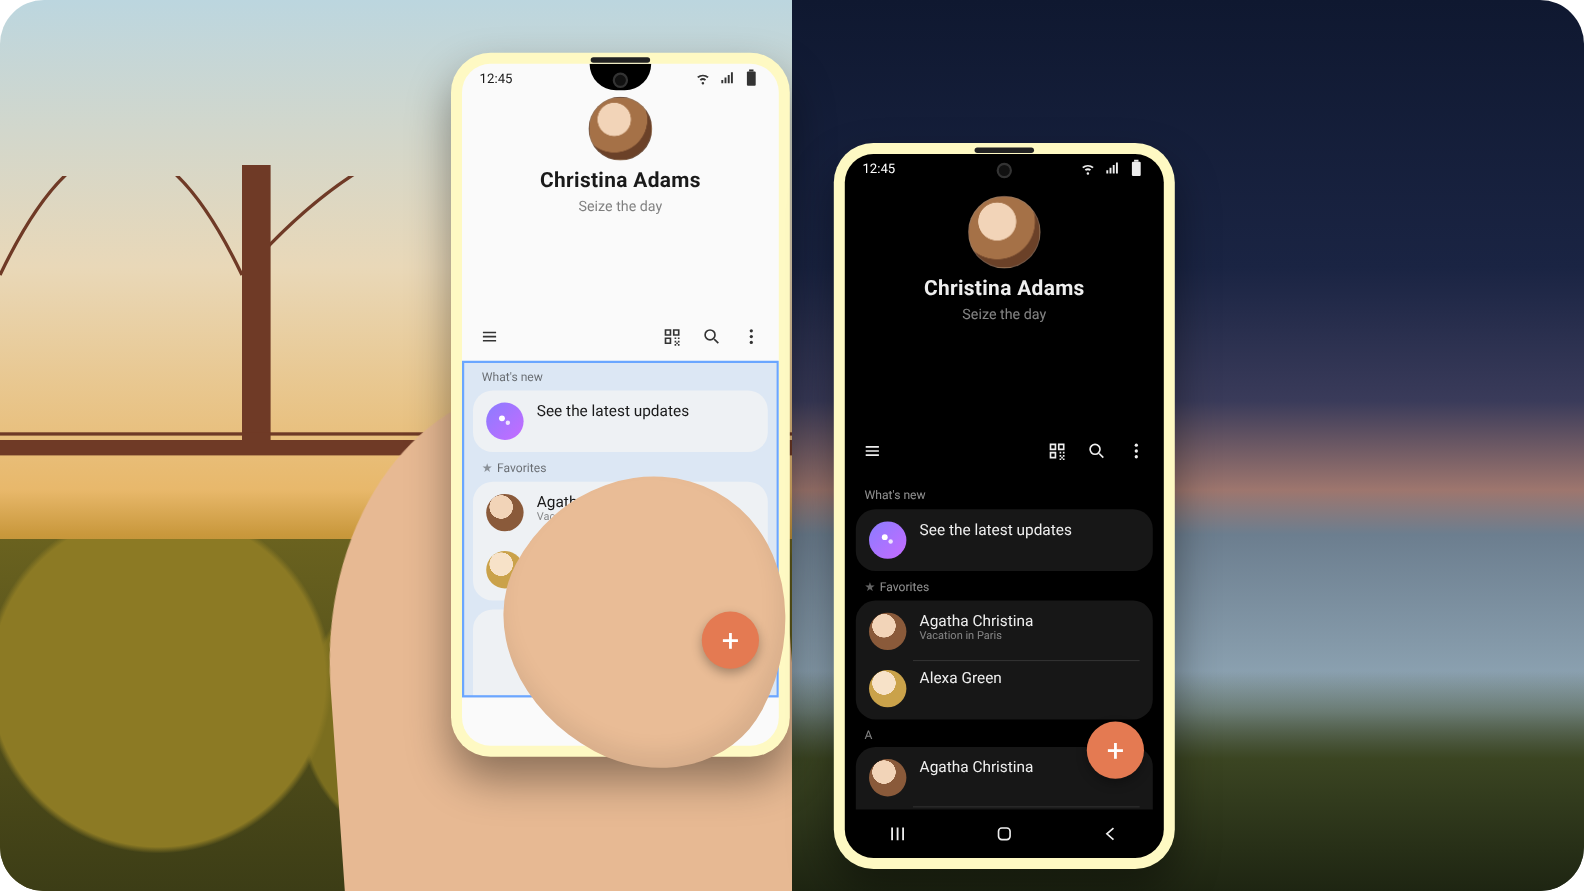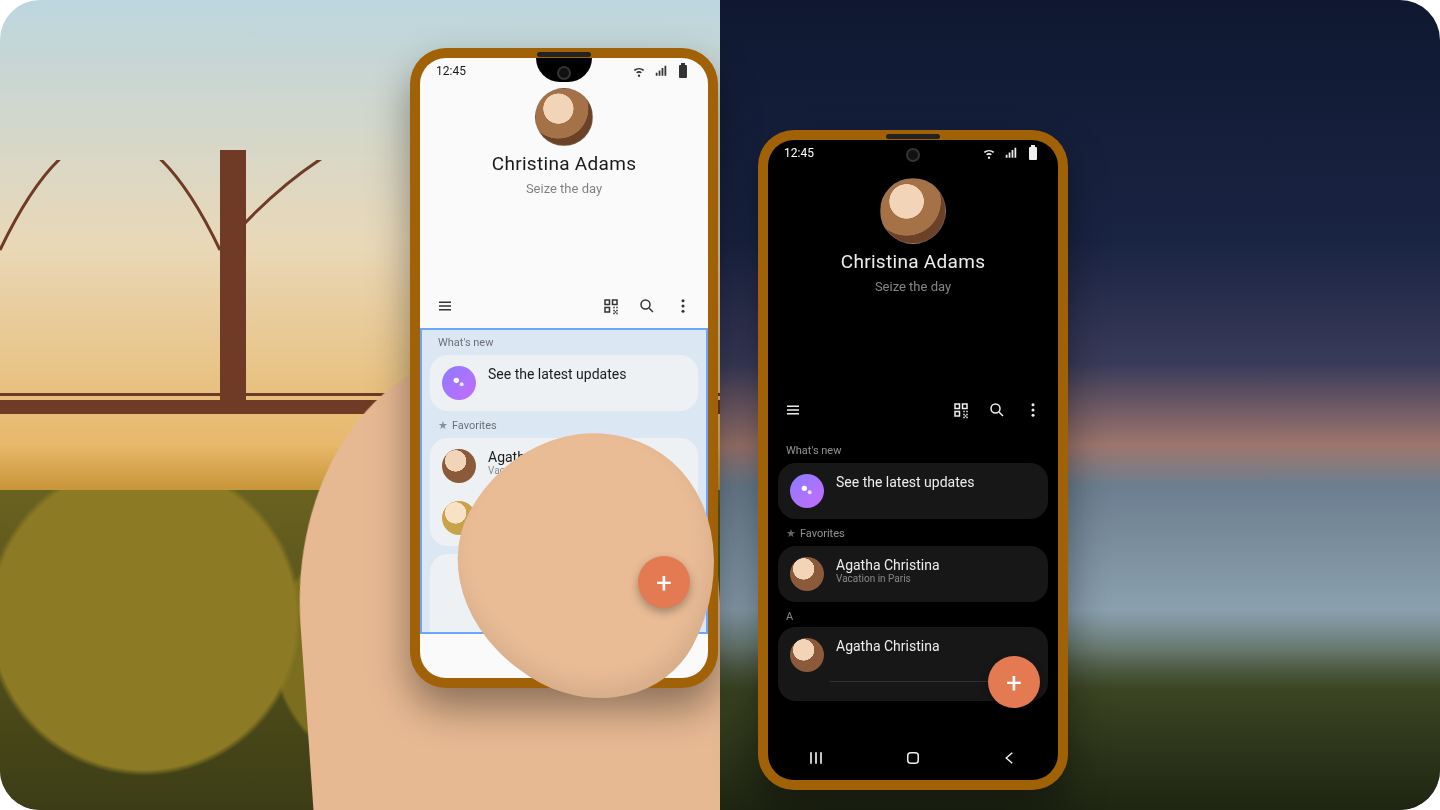--- a/index.html
+++ b/index.html
@@ -13,39 +13,39 @@
   .deck{position:absolute;left:0;right:0;top:90px;height:14px;background:#6f3a26;}
   .railb{position:absolute;left:0;right:0;top:83px;height:3px;background:#6f3a26;}
   .tower{position:absolute;top:-160px;width:26px;height:260px;background:#6f3a26;}
   .tower.t1{left:220px}.tower.t2{left:690px}
   .cable{position:absolute;top:-150px;left:0;right:0;height:250px;}
   .bush{position:absolute;left:0;right:0;bottom:0;height:320px;background:radial-gradient(circle at 20% 40%,#8c7a24 0 25%,transparent 26%),radial-gradient(circle at 55% 50%,#7b6e1f 0 28%,transparent 29%),radial-gradient(circle at 85% 55%,#5f5a1c 0 30%,transparent 31%),linear-gradient(to top,#3c3d16,#6a621f);}
   .right-bush{position:absolute;left:0;right:0;bottom:0;height:200px;background:linear-gradient(to top,#1e2512,#3b4522 60%,transparent);}
   
   .hand{position:absolute;left:300px;bottom:-60px;width:420px;height:520px;background:#e7b993;border-radius:200px 200px 60px 60px/260px 260px 60px 60px;transform:rotate(-4deg);filter:blur(.3px);}
   
-  .phone{position:absolute;width:288px;border-radius:36px;background:#a16207;padding:10px 10px 10px 10px;box-shadow:0 20px 40px rgba(0,0,0,.4);}
+  .phone{position:absolute;width:288px;border-radius:36px;background:#fef9c3;padding:10px 10px 10px 10px;box-shadow:0 20px 40px rgba(0,0,0,.4);}
   .phone.left{left:410px;top:48px;height:620px;}
   .phone.right{left:758px;top:130px;height:640px;width:290px;}
   .speaker{position:absolute;top:4px;left:50%;transform:translateX(-50%);width:54px;height:5px;border-radius:3px;background:#222;}
   .screen{position:absolute;inset:10px;border-radius:26px;overflow:hidden;}
   .light .screen{background:#fafafa;color:#1a1a1a;}
   .dark  .screen{background:#000;color:#eee;}
   .notch{position:absolute;top:0;left:50%;transform:translateX(-50%);width:56px;height:24px;background:#000;border-radius:0 0 28px 28px;z-index:5;}
   .notch::after{content:"";position:absolute;left:50%;top:8px;transform:translateX(-50%);width:10px;height:10px;border-radius:50%;background:#111;border:2px solid #333;}
   
   .status{position:absolute;top:0;left:0;right:0;height:26px;display:flex;align-items:center;justify-content:space-between;padding:0 16px;font-size:12px;z-index:4;}
   .dark .status{color:#fff}.light .status{color:#1a1a1a}
   .status-icons{display:flex;gap:4px;align-items:center}
   
   .profile{position:absolute;top:38px;left:0;right:0;display:flex;flex-direction:column;align-items:center;gap:6px;}
   .phone.left .profile{top:30px}
   .avatar{width:56px;height:56px;border-radius:50%;background:radial-gradient(circle at 40% 35%,#f2d4b8 0 30%,#a57147 31% 60%,#6b4128 61% 100%);border:1px solid rgba(128,128,128,.3);}
   .dark .avatar{width:64px;height:64px}
-  .pname{font-size:19px;font-weight:400;letter-spacing:.3px}
+  .pname{font-size:19px;font-weight:700;letter-spacing:.3px}
   .ptag{font-size:13px;opacity:.55}
   
   .toolbar{position:absolute;left:0;right:0;display:flex;align-items:center;justify-content:space-between;padding:0 16px;height:40px;}
   .phone.left .toolbar{top:228px}
   .phone.right .toolbar{top:250px}
   .tb-right{display:flex;gap:18px;align-items:center}
   .ico{width:18px;height:18px;display:inline-flex;align-items:center;justify-content:center}
   .light .ico{color:#333}.dark .ico{color:#eee}
   
   .content{position:absolute;left:0;right:0;bottom:44px;overflow:hidden;padding:0 10px;}
@@ -316,20 +316,26 @@
         </div>
         <div class="section-label"><span class="star">★</span><span>Favorites</span></div>
         <div class="card">
           <div class="row">
             <div class="rava"></div>
             <div class="rtxt">
                 <span class="rtitle">Agatha Christina</span>
                 <span class="rsub">Vacation in Paris</span>
               </div>
           </div>
+          <div class="row">
+            <div class="rava v2"></div>
+            <div class="rtxt">
+                <span class="rtitle">Alexa Green</span>
+              </div>
+          </div>
         </div>
         <div class="letter-hdr">A</div>
         <div class="card">
           <div class="row">
             <div class="rava"></div>
             <div class="rtxt">
                 <span class="rtitle">Agatha Christina</span>
               </div>
           </div>
           <div class="row">

